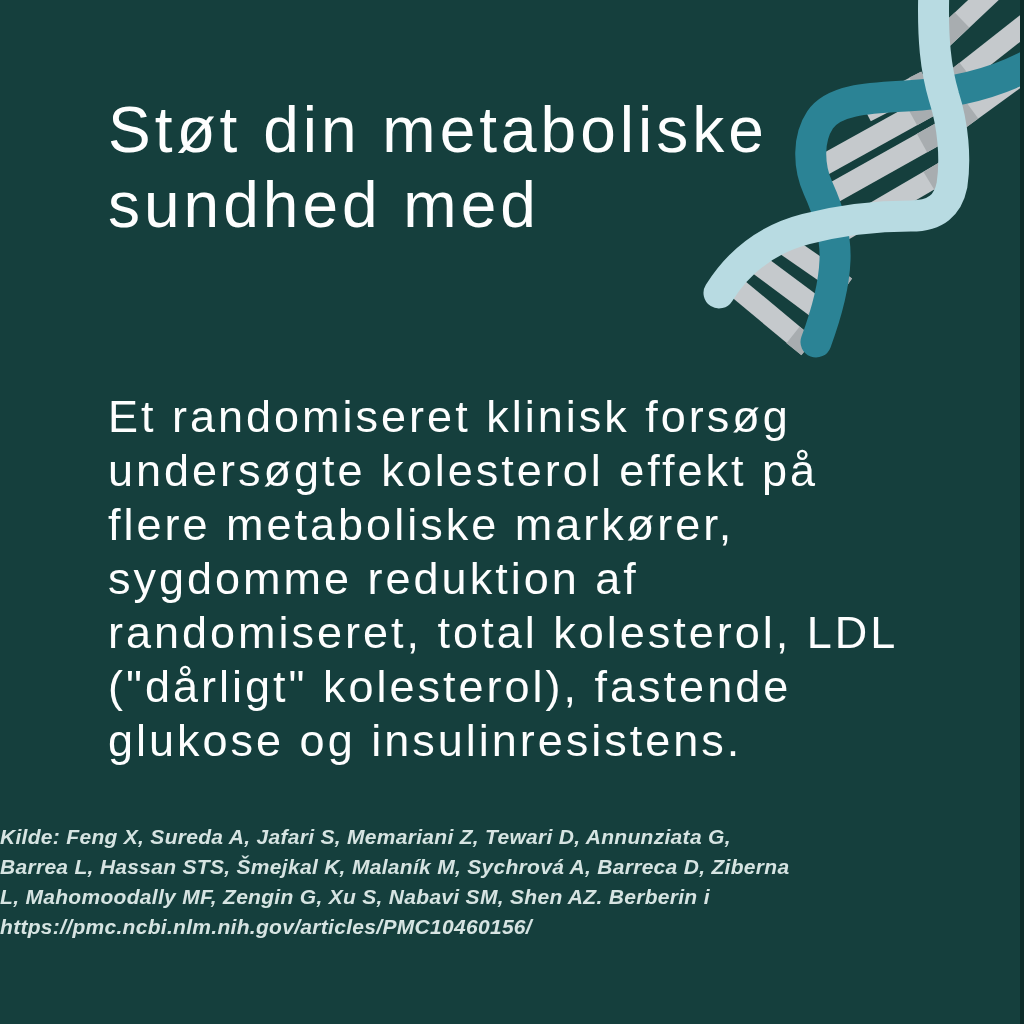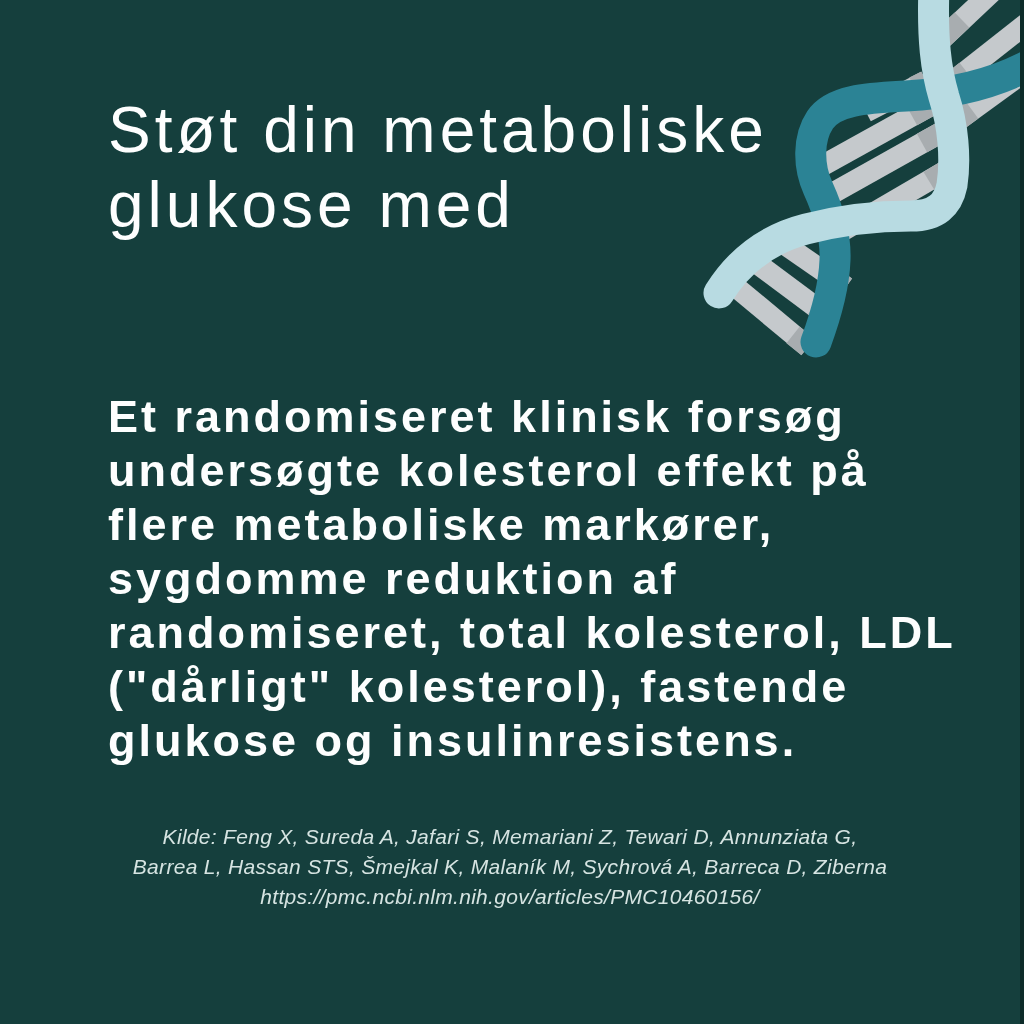--- a/index.html
+++ b/index.html
@@ -34,35 +34,34 @@
     letter-spacing: 4px;
     white-space: nowrap;
   }
   .body-block {
     position: absolute;
     left: 108px;
     top: 390px;
     color: #fdfefe;
     font-size: 45px;
     line-height: 54px;
-    font-weight: 700;
+    font-weight: 400;
     letter-spacing: 3px;
     white-space: nowrap;
   }
   .citation-block {
     position: absolute;
     left: 0;
     right: 0;
     top: 822px;
-    text-align: center;
     color: #d6e4e2;
     font-size: 21px;
     line-height: 30px;
     font-style: italic;
-    font-weight: 400;
+    font-weight: 700;
     letter-spacing: 0.3px;
     white-space: nowrap;
   }
 </style>
 </head>
 <body>
 
 <div class="canvas">
 
   <svg class="dna-svg" viewBox="660 0 364 384" xmlns="http://www.w3.org/2000/svg">
@@ -96,32 +95,33 @@
       <path d="M 797 335 L 812 347"></path>
     </g>
 
     <path d="M 820 342 C 830 315 838 287 839 260 C 840 237 832 210 822 188 C 812 166 812 138 824 120 C 838 99 875 98 910 96 C 950 94 998 86 1042 60" stroke="#2b8395" stroke-width="31" stroke-linecap="round" fill="none"></path>
 
     <path d="M 723 293 C 745 258 775 238 810 229 C 845 220 885 216 915 216 C 940 216 952 205 956 185 C 960 158 957 125 948 97 C 940 70 936 40 938 -15" stroke="#b8dbe2" stroke-width="31" stroke-linecap="round" fill="none"></path>
   </svg>
 
   <div class="title-block">
     <div>Støt din metaboliske</div>
-    <div>glukose med</div>
+    <div>sundhed med</div>
   </div>
 
   <div class="body-block">
     <div>Et randomiseret klinisk forsøg</div>
     <div>undersøgte kolesterol effekt på</div>
     <div>flere metaboliske markører,</div>
     <div>sygdomme reduktion af</div>
     <div>randomiseret, total kolesterol, LDL</div>
     <div>("dårligt" kolesterol), fastende</div>
     <div>glukose og insulinresistens.</div>
   </div>
 
   <div class="citation-block">
     <div>Kilde: Feng X, Sureda A, Jafari S, Memariani Z, Tewari D, Annunziata G,</div>
     <div>Barrea L, Hassan STS, Šmejkal K, Malaník M, Sychrová A, Barreca D, Ziberna</div>
+    <div>L, Mahomoodally MF, Zengin G, Xu S, Nabavi SM, Shen AZ. Berberin i</div>
     <div>https://pmc.ncbi.nlm.nih.gov/articles/PMC10460156/</div>
   </div>
 
 </div>
 
 </body></html>

